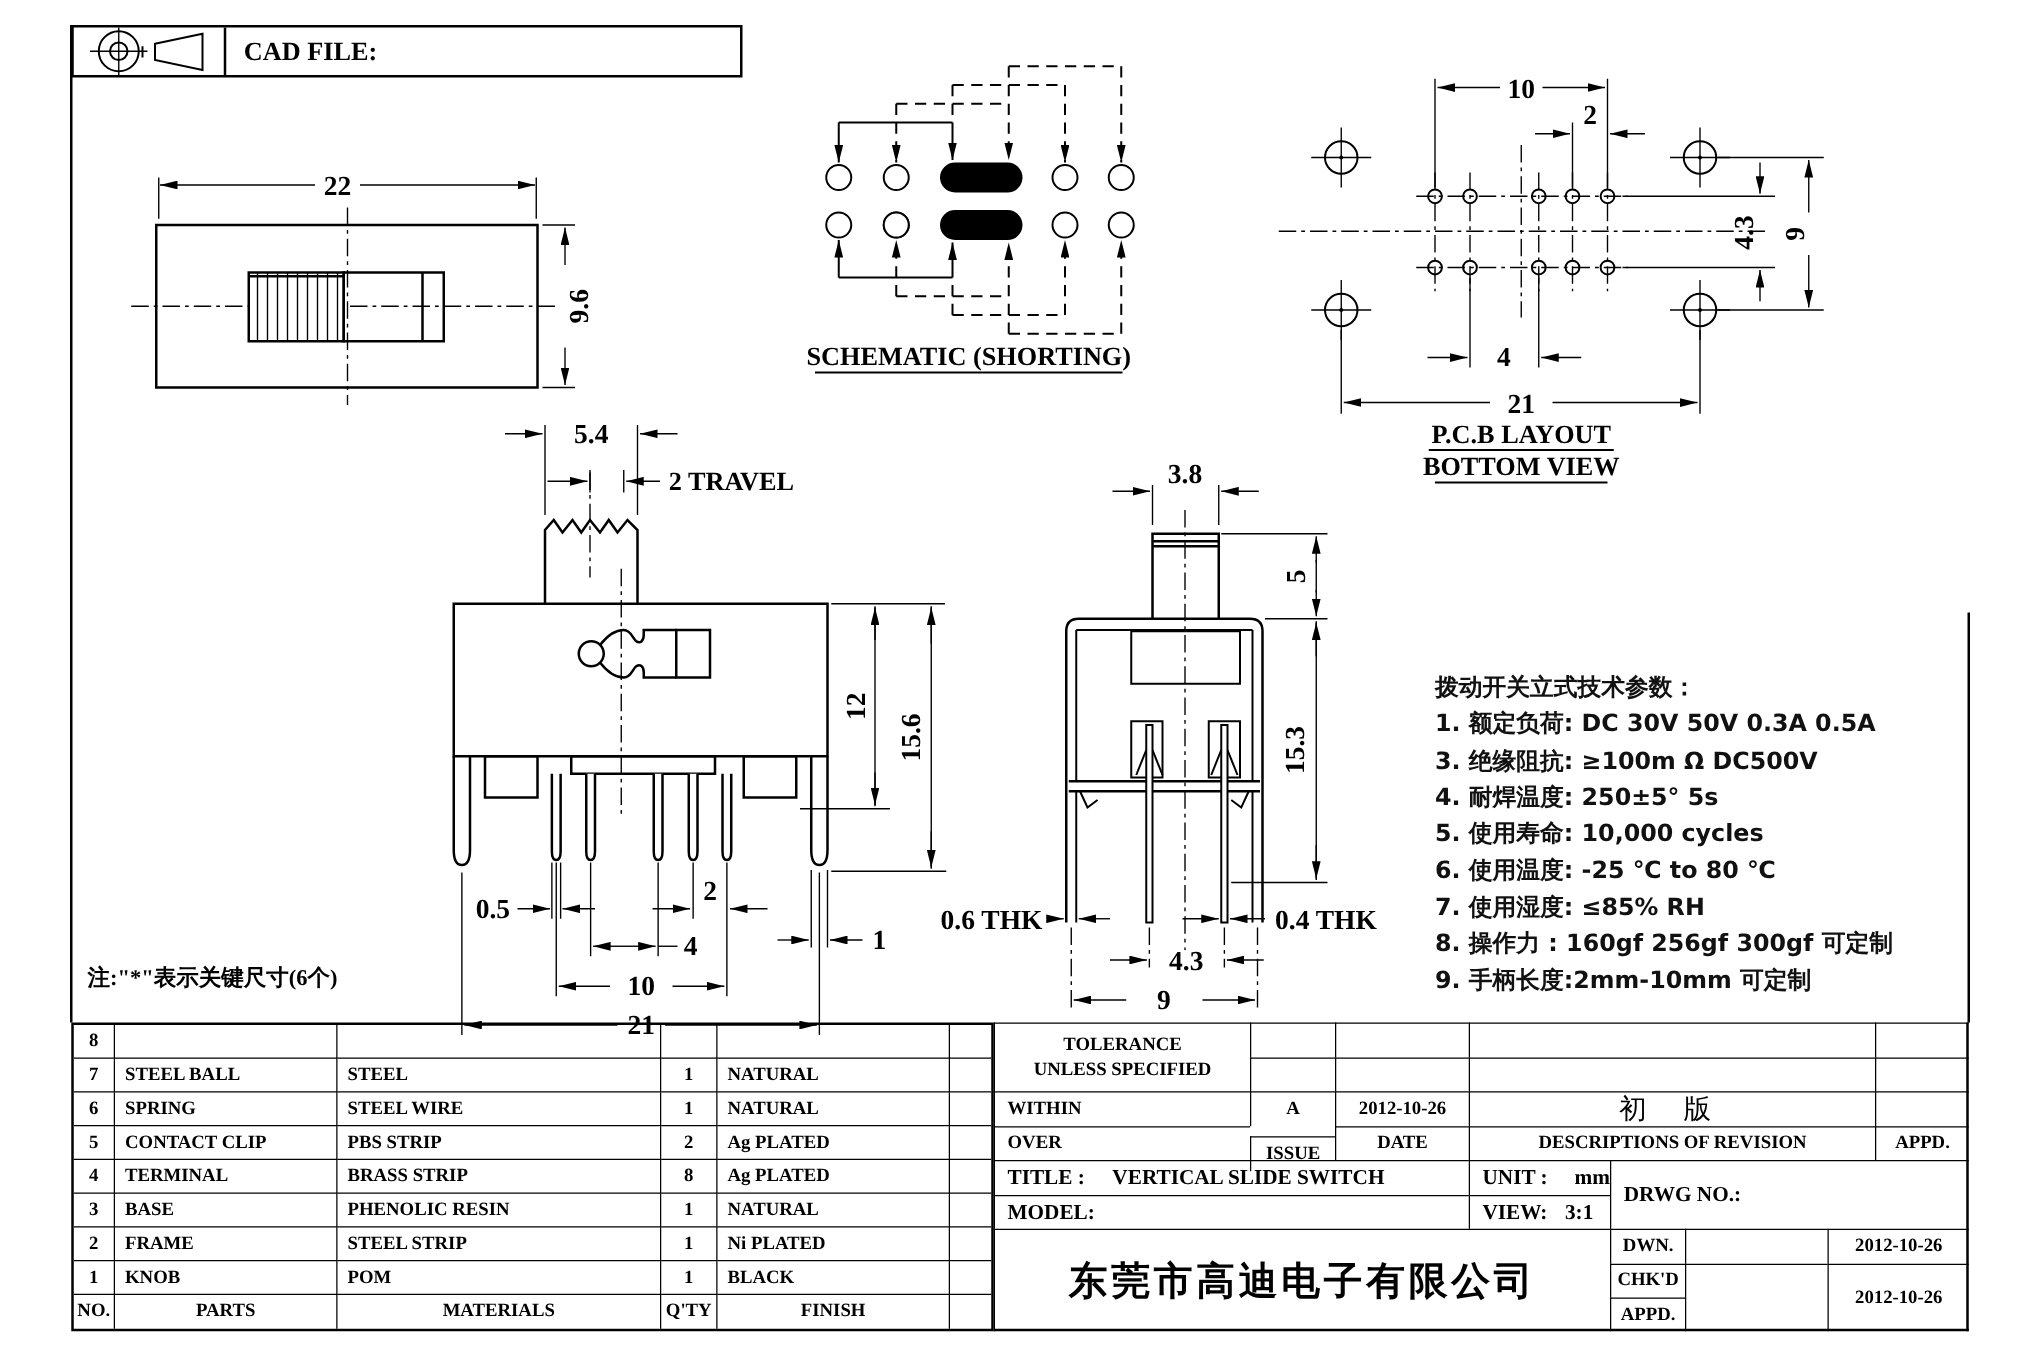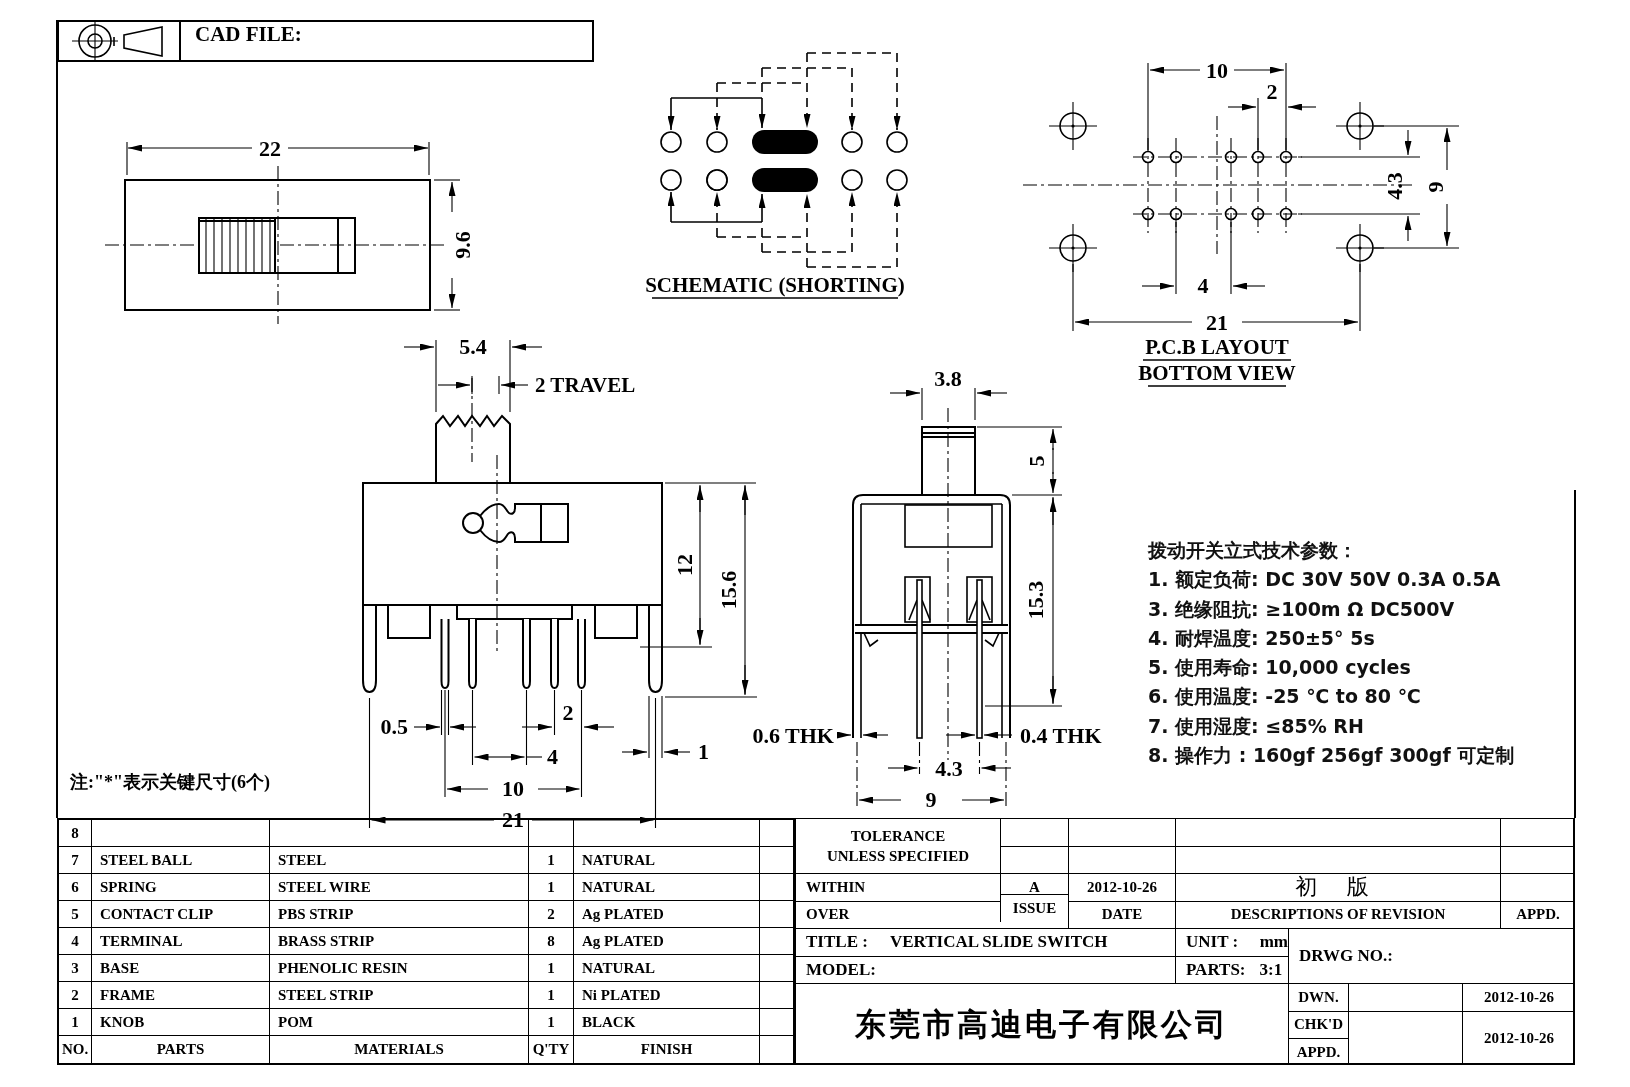--- a/index.html
+++ b/index.html
@@ -40,21 +40,21 @@
       box-sizing:border-box;display:flex;align-items:center;overflow:hidden;white-space:nowrap}
   .tb.c{justify-content:center}
   .tb.l{padding-left:10px}
   .tb.two{flex-direction:column;line-height:20px}
   .tb .gap{display:inline-block;width:22px}
   .tb-big{font-size:17px}
   .revdesc{font-size:22px;letter-spacing:12px;font-weight:normal}
   .company{font:bold 31px "DejaVu Sans",sans-serif;letter-spacing:3px;justify-content:center}
   
   .cadbox{position:absolute;left:57px;top:20px;width:537px;height:42px;
-          border:2px solid #000;box-sizing:border-box;display:flex;align-items:flex-start}
+          border:2px solid #000;box-sizing:border-box;display:flex;align-items:center}
   .cadbox .sym{width:120px;height:100%;border-right:2px solid #000;flex:none}
   .cadbox .lbl{padding-left:14px;font:bold 21px "Liberation Serif",serif}
 </style>
 </head>
 <body>
 <div id="canvas">
 
 <svg width="1630" height="1087" viewBox="0 0 1630 1087">
   <defs>
     <marker id="ar" markerUnits="userSpaceOnUse" markerWidth="15" markerHeight="7" refX="14" refY="3.5" orient="auto">
@@ -385,20 +385,21 @@
 
 <div class="specs">
   <div>拨动开关立式技术参数：</div>
   <div>1.  额定负荷: DC 30V    50V    0.3A    0.5A</div>
   <div>3.  绝缘阻抗:  ≥100m Ω   DC500V</div>
   <div>4.  耐焊温度: 250±5°  5s</div>
   <div>5.  使用寿命: 10,000 cycles</div>
   <div>6.  使用温度: -25  ℃  to 80  ℃</div>
   <div>7.  使用湿度:  ≤85% RH</div>
   <div>8.  操作力 : 160gf   256gf   300gf  可定制</div>
+  <div>9.  手柄长度:2mm-10mm  可定制</div>
 </div>
 
 <div class="parts-table">
 
   <div class="pc ctr">8</div>
   <div class="pc lft"></div>
   <div class="pc lft"></div>
   <div class="pc ctr"></div>
   <div class="pc lft"></div>
   <div class="pc last"></div>
@@ -474,40 +475,40 @@
   <div class="tb" style="left:380px;top:27.5px;width:325px;height:27.5px"></div>
   <div class="tb" style="left:705px;top:27.5px;width:75px;height:27.5px"></div>
 
   <div class="tb l" style="left:0;top:55px;width:205px;height:27.5px">WITHIN</div>
   <div class="tb c" style="left:205px;top:55px;width:68px;height:27.5px">A</div>
   <div class="tb c" style="left:273px;top:55px;width:107px;height:27.5px">2012-10-26</div>
   <div class="tb c revdesc" style="left:380px;top:55px;width:325px;height:27.5px">初  版</div>
   <div class="tb" style="left:705px;top:55px;width:75px;height:27.5px"></div>
 
   <div class="tb l" style="left:0;top:82.5px;width:205px;height:27.5px">OVER</div>
-  <div class="tb c" style="left:205px;top:76px;width:68px;height:27.5px">ISSUE</div>
+  <div class="tb c" style="left:205px;top:91px;width:68px;height:27.5px">ISSUE</div>
   <div class="tb c" style="left:273px;top:82.5px;width:107px;height:27.5px">DATE</div>
   <div class="tb c" style="left:380px;top:82.5px;width:325px;height:27.5px">DESCRIPTIONS OF REVISION</div>
   <div class="tb c" style="left:705px;top:82.5px;width:75px;height:27.5px">APPD.</div>
 
   <div class="tb l tb-big" style="left:0;top:110px;width:380px;height:27.5px">
     <span>TITLE :</span>
         <span class="gap"></span>
     <span>VERTICAL SLIDE SWITCH</span>
   </div>
   <div class="tb l tb-big" style="left:380px;top:110px;width:113px;height:27.5px">
     <span>UNIT :</span>
         <span class="gap"></span>
     <span>mm</span>
   </div>
   <div class="tb l tb-big" style="left:493px;top:110px;width:287px;height:55px">DRWG NO.:</div>
 
   <div class="tb l tb-big" style="left:0;top:137.5px;width:380px;height:27.5px">MODEL:</div>
   <div class="tb l tb-big" style="left:380px;top:137.5px;width:113px;height:27.5px">
-    <span>PARTS:</span>
+    <span>VIEW:</span>
         <span class="gap" style="width:14px"></span>
     <span>3:1</span>
   </div>
 
   <div class="tb company" style="left:0;top:165px;width:493px;height:82px">东莞市高迪电子有限公司</div>
 
   <div class="tb c" style="left:493px;top:165px;width:60px;height:27.5px">DWN.</div>
   <div class="tb" style="left:553px;top:165px;width:114px;height:27.5px"></div>
   <div class="tb c" style="left:667px;top:165px;width:113px;height:27.5px">2012-10-26</div>
 

